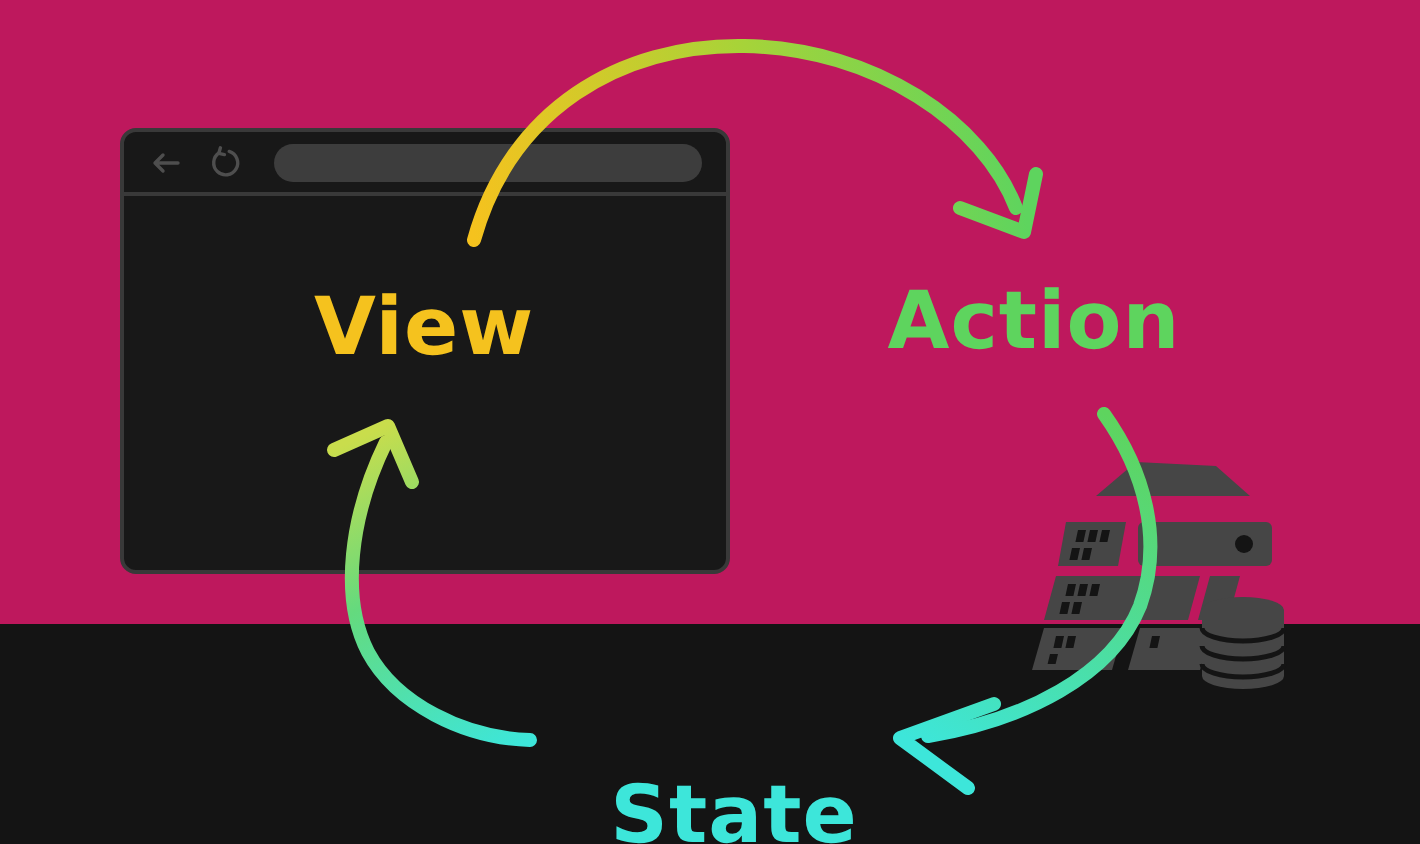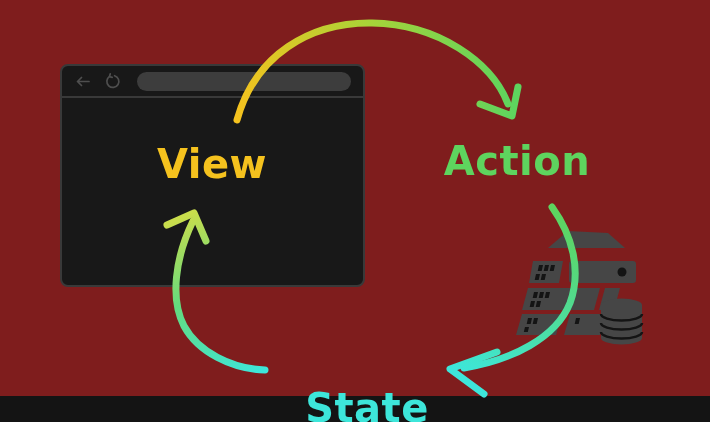--- a/index.html
+++ b/index.html
@@ -6,22 +6,22 @@
     margin: 0;
     padding: 0;
     background: #141414;
     width: 710px;
     height: 422px;
     overflow: hidden;
   }
   .canvas {
     position: relative;
     width: 710px;
-    height: 396px;
-    background: #7f1d1d;
+    height: 312px;
+    background: #be185d;
     font-family: "DejaVu Sans", "Liberation Sans", sans-serif;
   }
   
   .browser-window {
     position: absolute;
     left: 60px;
     top: 64px;
     width: 305px;
     height: 223px;
     box-sizing: border-box;

